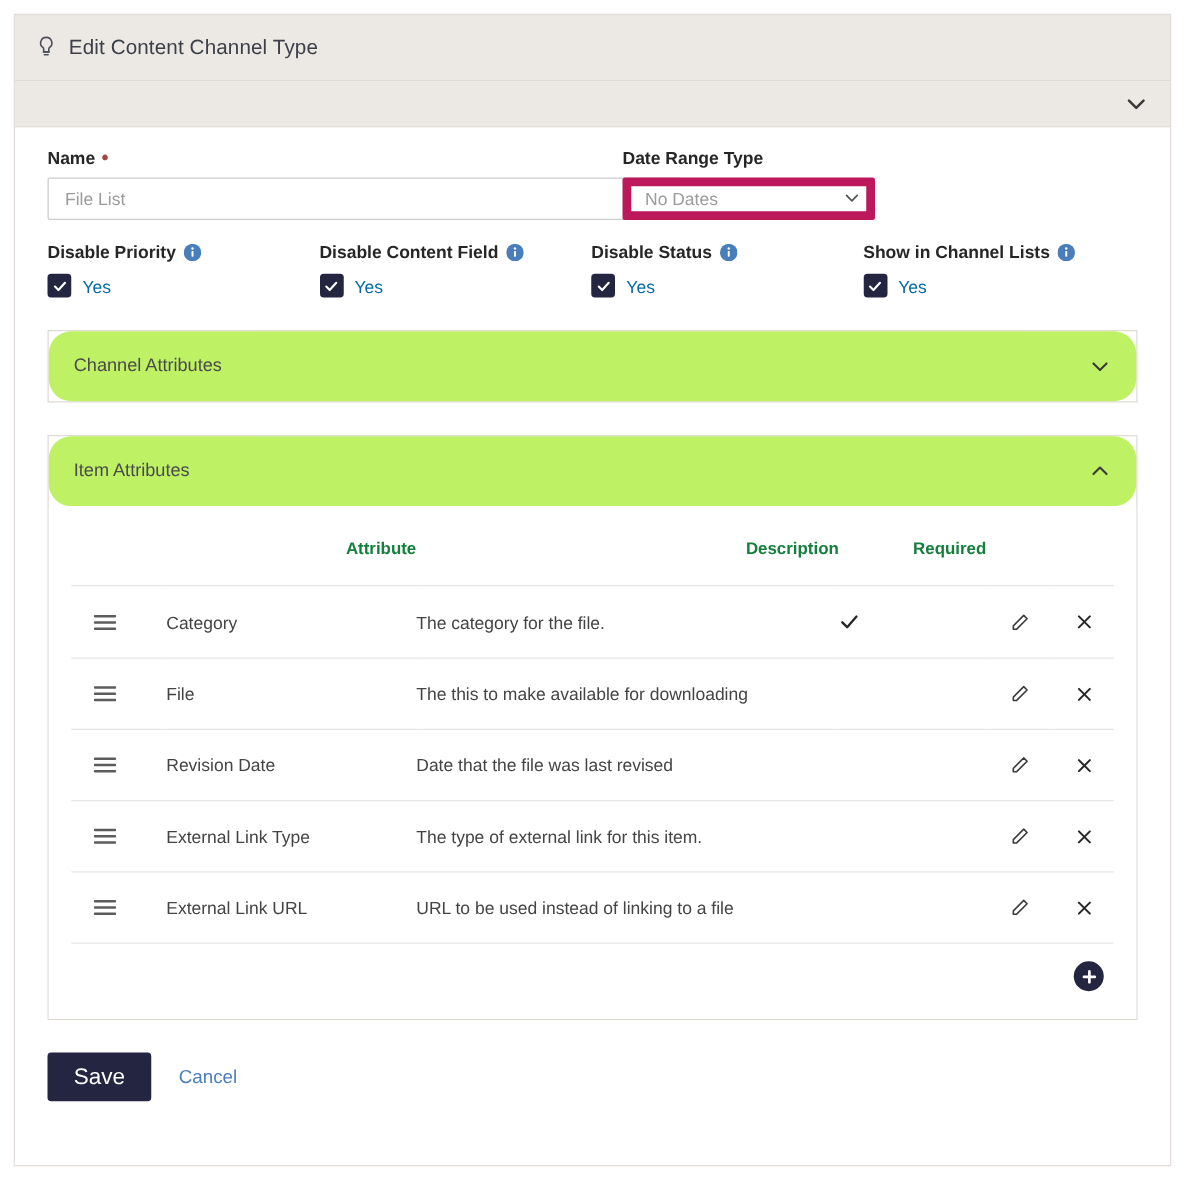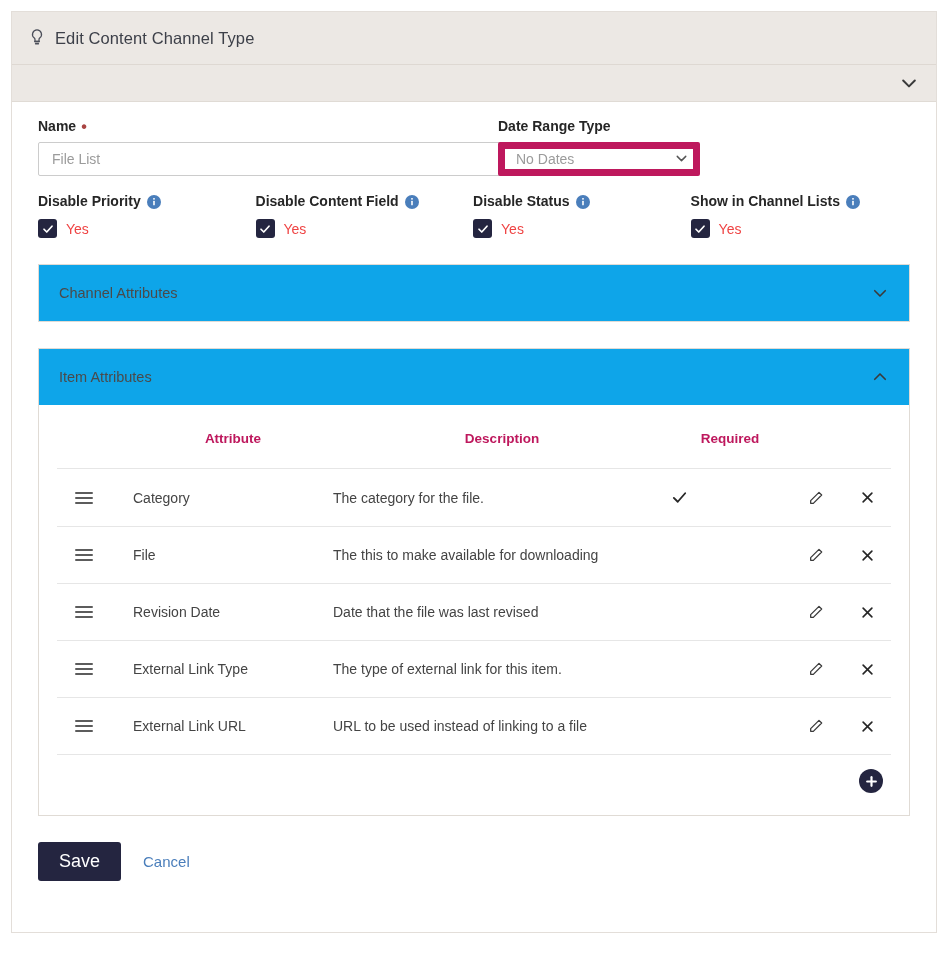--- a/index.html
+++ b/index.html
@@ -182,60 +182,61 @@
     background: #242540;
     display: flex;
     align-items: center;
     justify-content: center;
     flex: 0 0 auto;
   }
   .cb svg { width: 12px; height: 12px; color: #fff; display: block; }
   .cb-text {
     margin-left: 9px;
     font-size: 14px;
-    color: #ef4444;
+    color: #0369a1;
   }
 
   
   .accordion {
     margin-top: 26px;
     border: 1px solid #e0dbd5;
     box-sizing: border-box;
   }
   .acc-head {
     height: 56px;
-    background: #0ea5e9;
+    background: #bef264;
     display: flex;
     align-items: center;
     justify-content: space-between;
     padding: 0 20px;
     box-sizing: border-box;
+    border-radius: 18px;
   }
   .acc-title {
     font-size: 14.5px;
     color: #4a4a4a;
   }
   .acc-chev { width: 18px; height: 18px; color: #3a3a3a; display: block; }
 
   .acc-body {
     background: #ffffff;
     padding: 0 18px 0 18px;
   }
 
   
   table.attr-table {
     width: 100%;
     border-collapse: collapse;
     font-size: 14px;
   }
   table.attr-table th {
-    text-align: center;
+    text-align: right;
     font-weight: bold;
     font-size: 13.5px;
-    color: #be185d;
+    color: #15803d;
     padding: 26px 0 22px 0;
     border: none;
   }
   table.attr-table td {
     padding: 20px 0;
     border-top: 1px solid #e6e6e6;
     color: #444;
     font-size: 14px;
     vertical-align: middle;
   }

